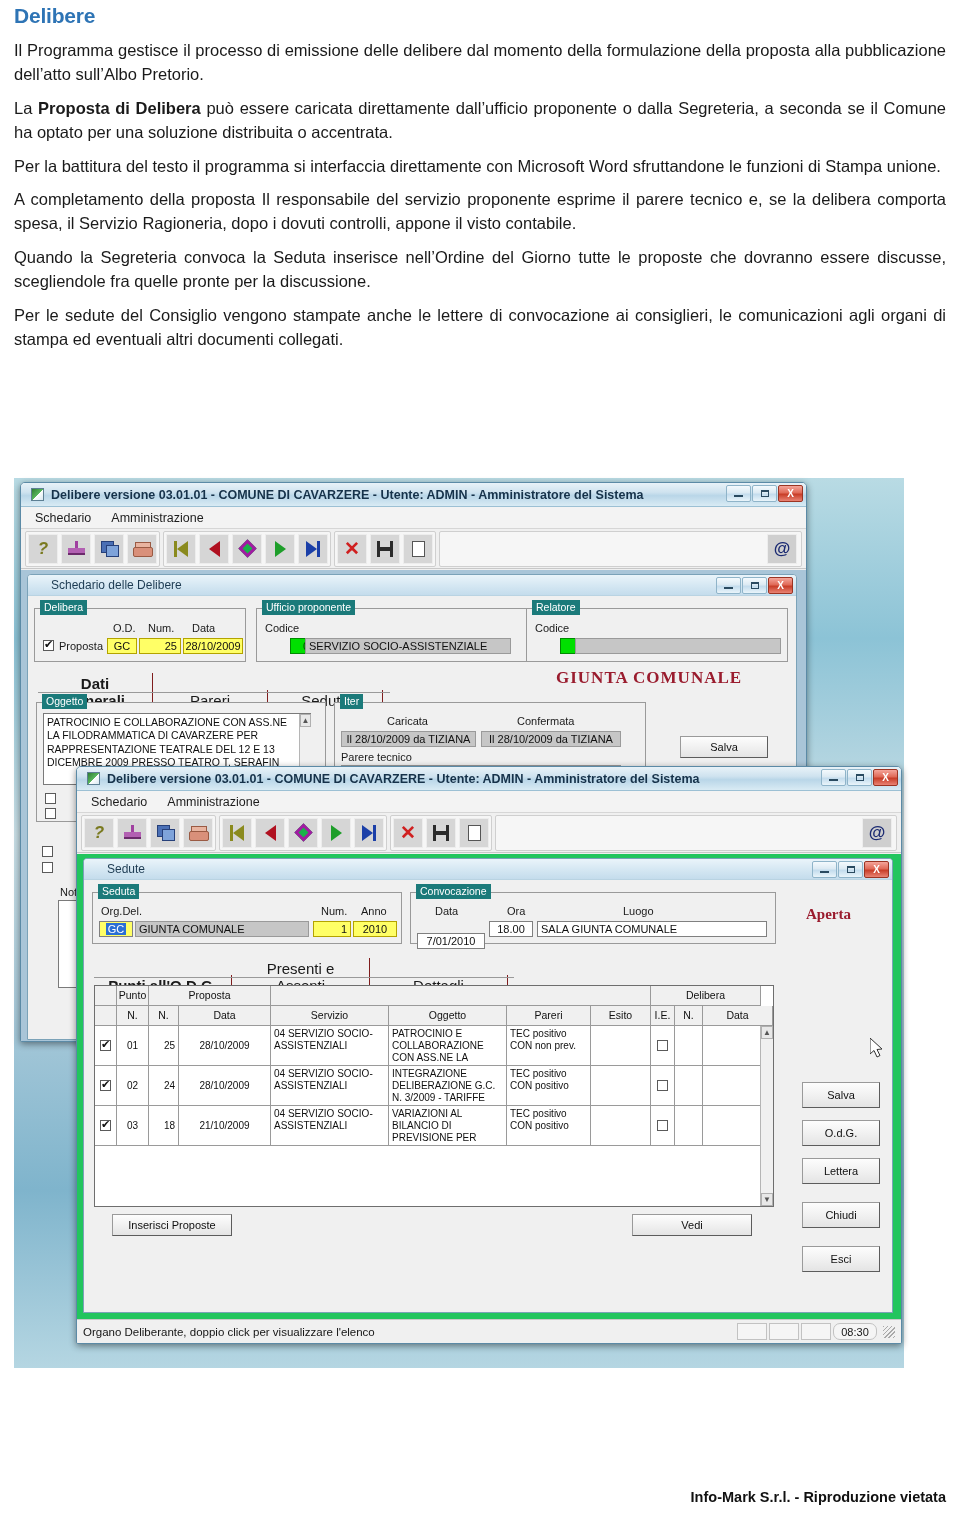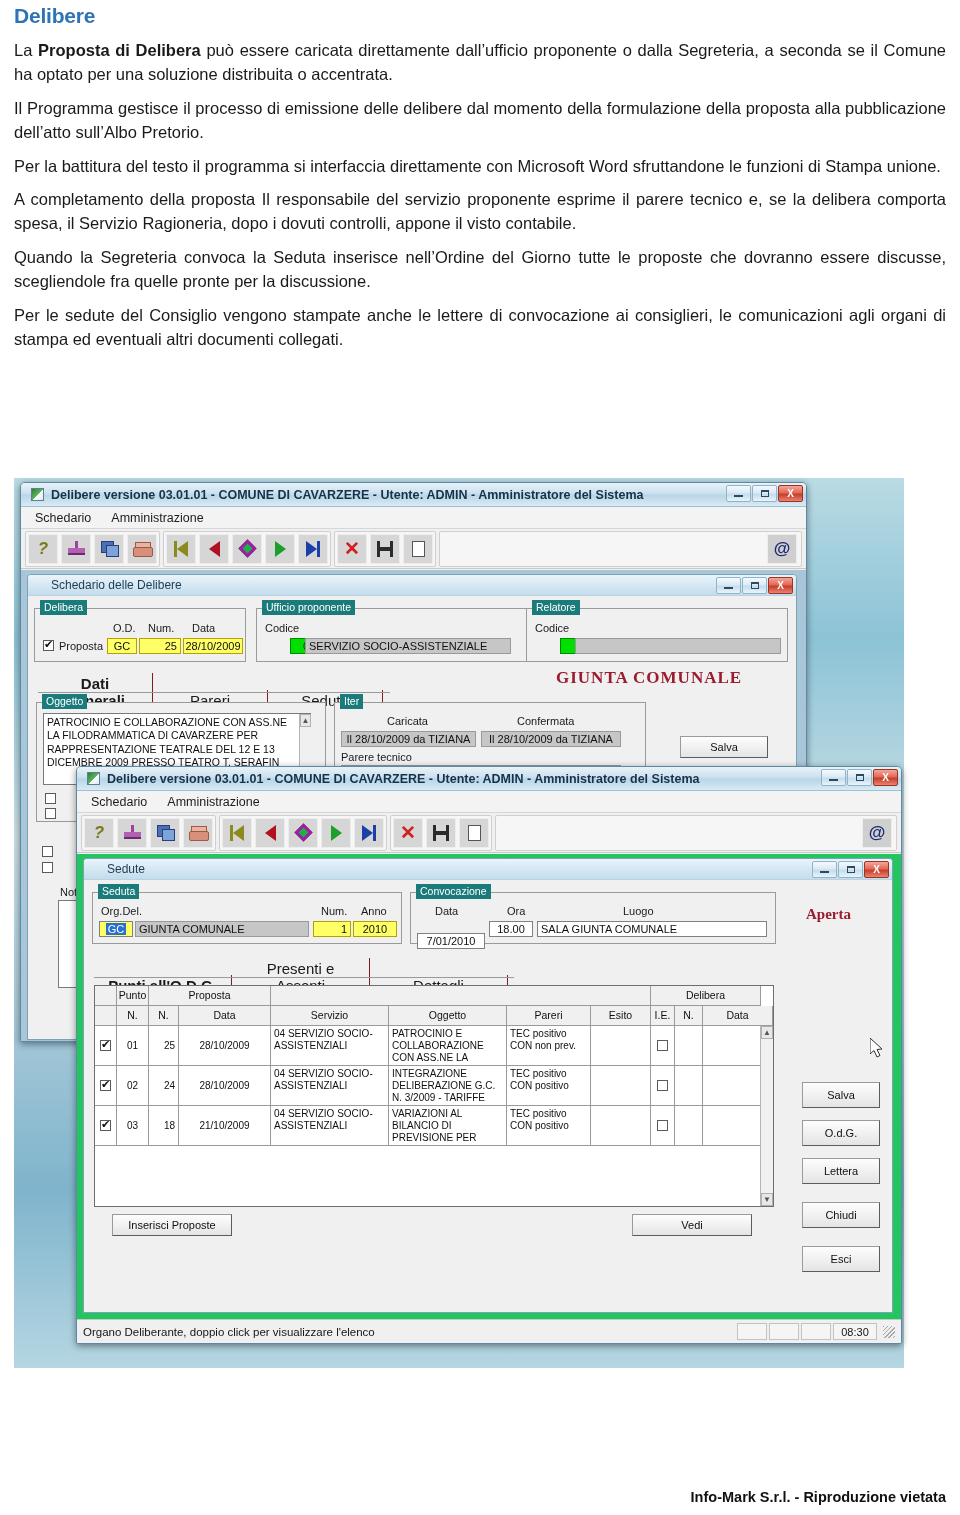--- a/index.html
+++ b/index.html
@@ -249,21 +249,21 @@
   
   .redlabel { position:absolute; color:#9a1c2e; font-weight:bold; font-family:"Liberation Serif", serif; }
   .statusbar {
     position:absolute; left:0; right:0; bottom:0; height:24px;
     background:#f0f0f0; border-top:1px solid #c9c9c9;
     display:flex; align-items:center; padding:0 6px;
     font-size:11.5px; color:#151515;
   }
   .sb-panes { margin-left:auto; display:flex; gap:2px; align-items:center; }
   .sb-pane { width:30px; height:17px; border:1px solid #c2c2c2; background:#f5f5f5; }
-  .sb-pane.time { width:44px; display:flex;align-items:center;justify-content:center;font-size:11px; }
+  .sb-pane.time { width:44px; display:flex;align-items:center;justify-content:center;font-size:11px;border-radius:7px; }
   .grip { width:12px; height:12px; margin-left:4px;
           background:repeating-linear-gradient(135deg,#a9a9a9 0 1px,transparent 1px 3px); }
 
   
   .vscroll { position:absolute; width:13px; background:#f0f0f0; border-left:1px solid #b5b5b5; }
   .vscroll .ar { height:13px; background:#e8e8e8; border:1px solid #b0b0b0; font-size:8px;
                  display:flex;align-items:center;justify-content:center;color:#555; }
   .vscroll .ar.bot { position:absolute; bottom:0; left:0; right:0; }
   .cursor-arrow { position:absolute; width:0;height:0; }
 
@@ -271,22 +271,22 @@
   .footer {
     position:absolute; right:14px; bottom:10px;
     font-size:14.5px; color:#111; font-weight:600;
   }
 </style>
 </head>
 <body>
 
 <div class="doc">
   <h1 class="doc-title">Delibere</h1>
+  <p class="para">Il Programma gestisce il processo di emissione delle delibere dal momento della formulazione della proposta alla pubblicazione dell’atto sull’Albo Pretorio.</p>
   <p class="para">La <b>Proposta di Delibera</b> può essere caricata direttamente dall’ufficio proponente o dalla Segreteria, a seconda se il Comune ha optato per una soluzione distribuita o accentrata.</p>
-  <p class="para">Il Programma gestisce il processo di emissione delle delibere dal momento della formulazione della proposta alla pubblicazione dell’atto sull’Albo Pretorio.</p>
   <p class="para">Per la battitura del testo il programma si interfaccia direttamente con Microsoft Word sfruttandone le funzioni di Stampa unione.</p>
   <p class="para">A completamento della proposta Il responsabile del servizio proponente esprime il parere tecnico e, se la delibera comporta spesa, il Servizio Ragioneria, dopo i dovuti controlli, appone il visto contabile.</p>
   <p class="para">Quando la Segreteria convoca la Seduta inserisce nell’Ordine del Giorno tutte le proposte che dovranno essere discusse, scegliendole fra quelle pronte per la discussione.</p>
   <p class="para">Per le sedute del Consiglio vengono stampate anche le lettere di convocazione ai consiglieri, le comunicazioni agli organi di stampa ed eventuali altri documenti collegati.</p>
 </div>
 
 <div class="shot">
 
   <div class="glass" style="left:0;top:0;width:890px;height:890px;"></div>
 

